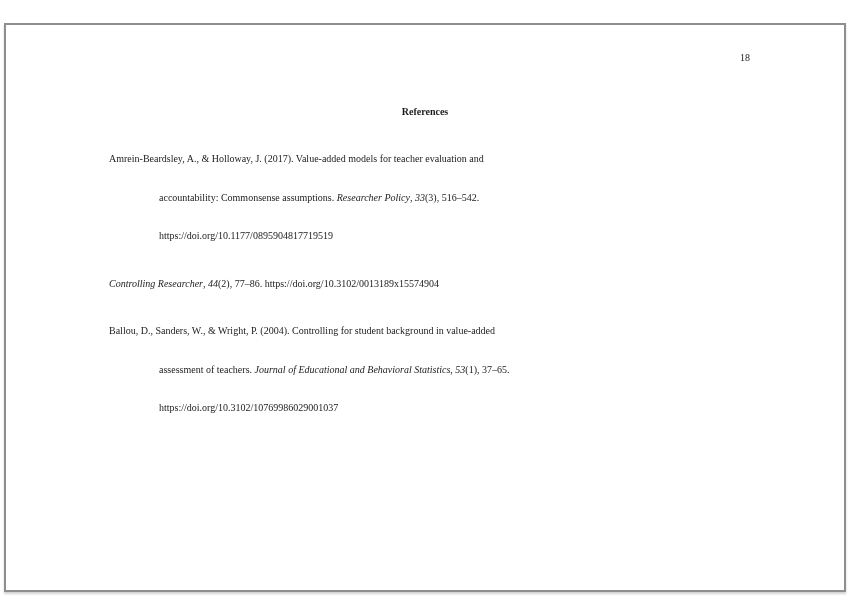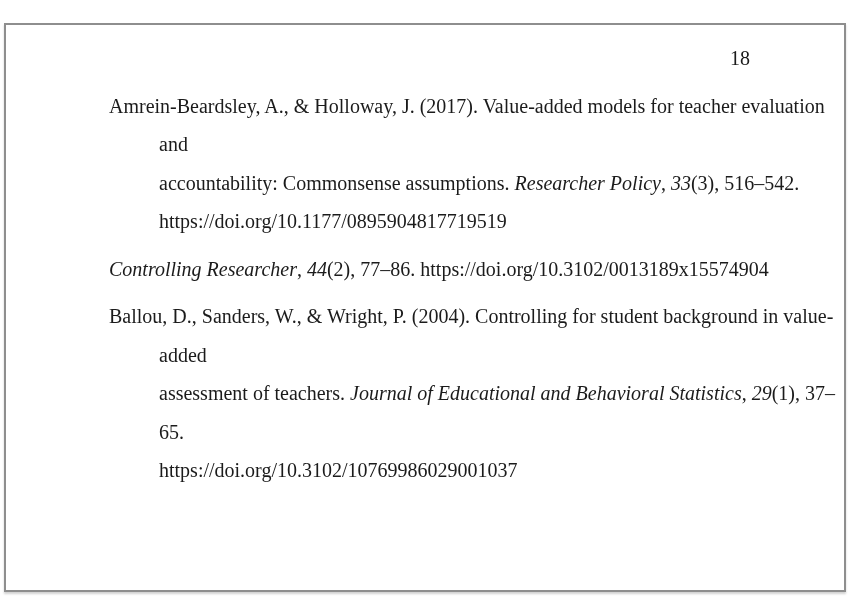--- a/index.html
+++ b/index.html
@@ -23,21 +23,21 @@
     width: 842px;
     height: 569px;
     box-sizing: border-box;
     background: #ffffff;
     border: 2px solid #8e8e8e;
     box-shadow: 0 2px 2px rgba(0,0,0,0.18);
     overflow: hidden;
   }
   .content {
     padding: 0 0 0 94px;
-    font-size: 20px;
+    font-size: 10px;
     line-height: 38.5px;
   }
   .page-number {
     width: 650px;
     margin-top: 14px;
     text-align: right;
   }
   .doc-title {
     width: 650px;
     margin-top: 15px;
@@ -54,24 +54,25 @@
     font-style: italic;
   }
 </style>
 </head>
 <body>
 
 <div class="canvas">
   <div class="page">
     <div class="content">
       <div class="page-number">18</div>
+      <div class="doc-title">References</div>
       <div class="references">
         <p><span>Amrein-Beardsley, A., &amp; Holloway, J. (2017). Value-added models for teacher evaluation and
 accountability: Commonsense assumptions. </span><em>Researcher Policy</em><span>, </span><em>33</em><span>(3), 516–542.
 https://doi.org/10.1177/0895904817719519</span></p>
         <p><em>Controlling Researcher</em><span>, </span><em>44</em><span>(2), 77–86. https://doi.org/10.3102/0013189x15574904</span></p>
         <p><span>Ballou, D., Sanders, W., &amp; Wright, P. (2004). Controlling for student background in value-added
-assessment of teachers. </span><em>Journal of Educational and Behavioral Statistics</em><span>, </span><em>29</em><span>(1), 37–65.
+assessment of teachers. </span><em>Journal of Educational and Behavioral Statistics</em><span>, </span><em>53</em><span>(1), 37–65.
 https://doi.org/10.3102/10769986029001037</span></p>
       </div>
     </div>
   </div>
 </div>
 
 </body></html>

